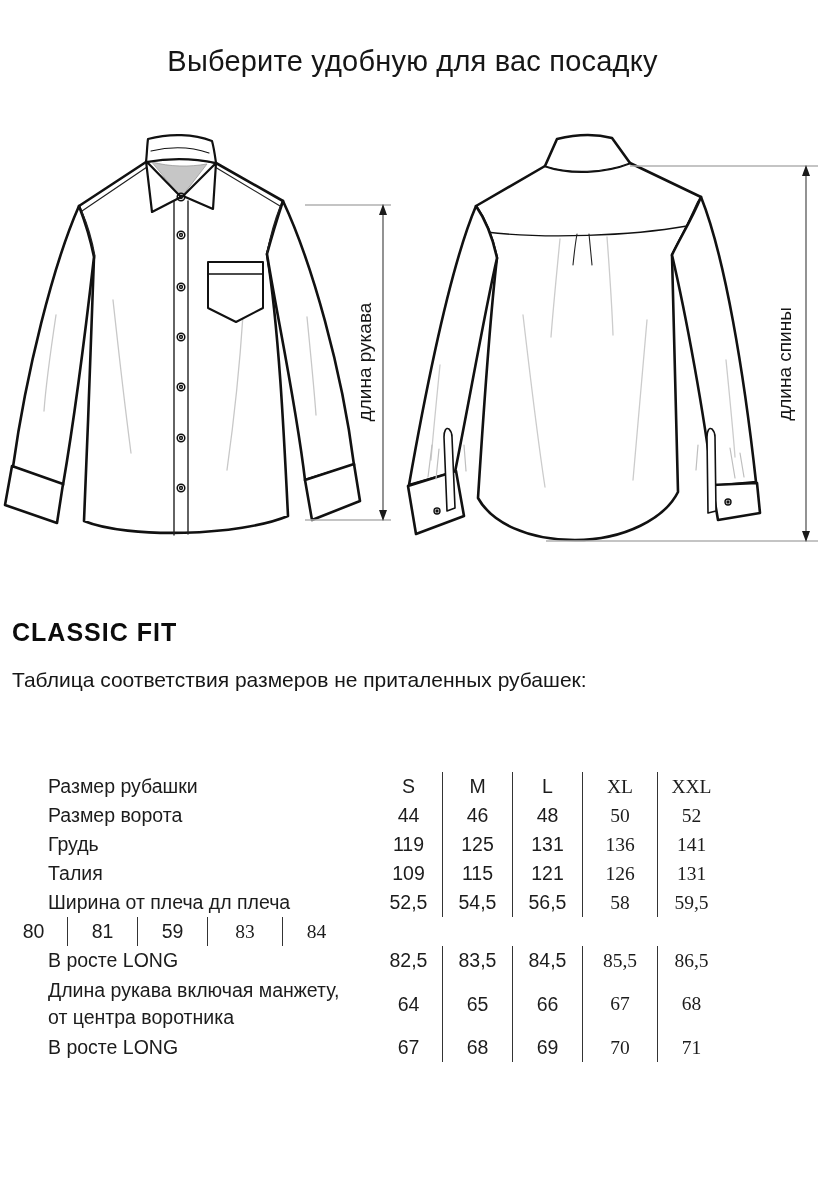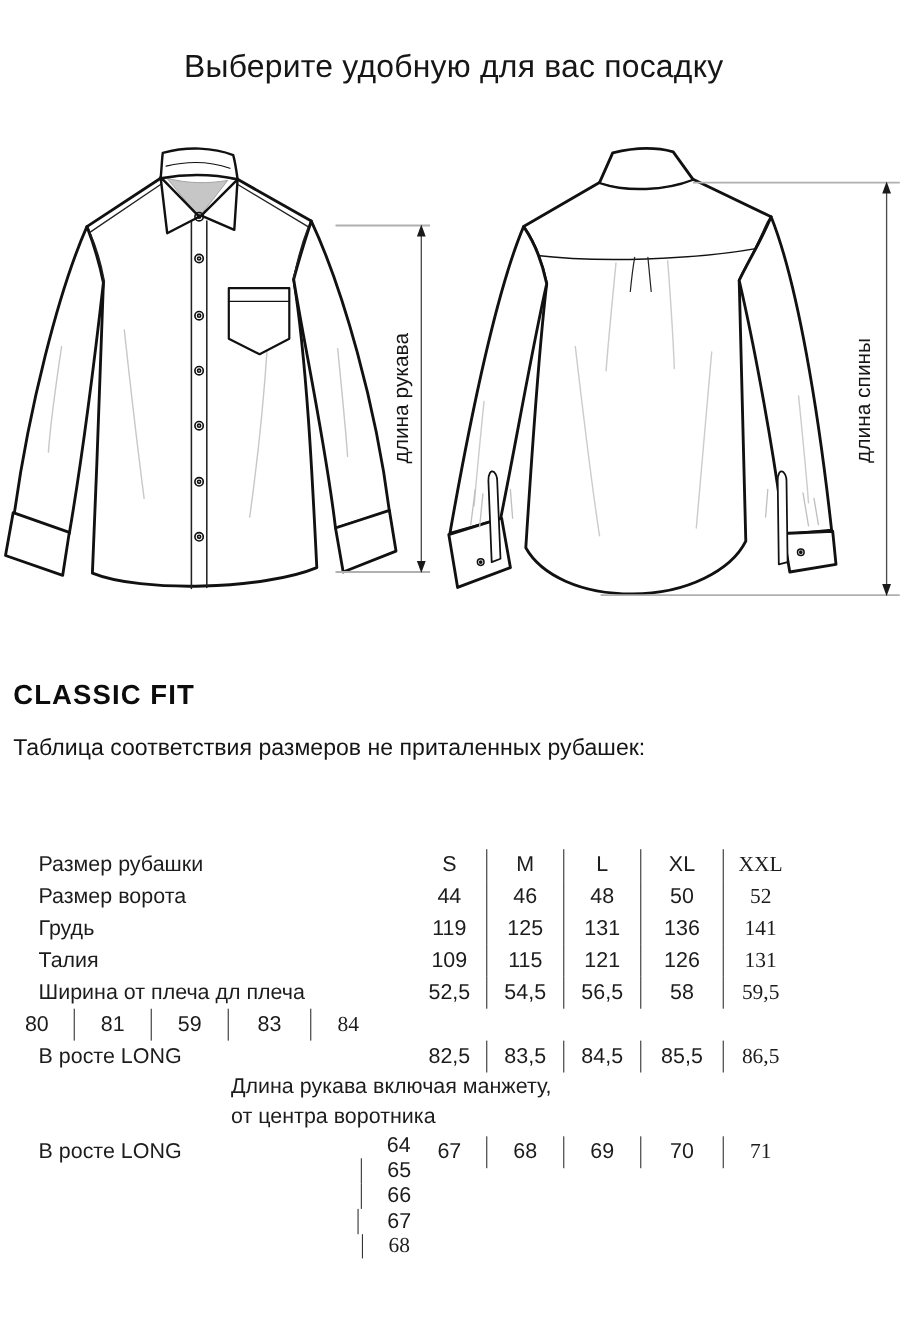--- a/index.html
+++ b/index.html
@@ -13,33 +13,33 @@
   }
   .figure-svg{position:absolute;top:115px;left:0;}
   .dim-label{font-family:"Liberation Sans",sans-serif;font-size:19px;fill:#161616;}
   .fit-heading{
     position:absolute;top:618px;left:12px;font-size:25px;font-weight:800;
     letter-spacing:1px;color:#0c0c0c;
   }
   .fit-subtitle{position:absolute;top:655px;left:12px;font-size:21px;color:#161616;margin-top:13px;}
   .size-table{position:absolute;top:772px;left:0;width:725px;font-size:19.5px;color:#1c1c1c;}
   .t-row{display:flex;height:29px;align-items:center;}
-  .t-row.tall{height:58px;flex-direction:column;}
+  .t-row.tall{height:58px;}
   .cell-label{
-    width:375px;box-sizing:border-box;padding-left:35px;
+    width:375px;box-sizing:border-box;padding-left:48px;
     white-space:pre-line;line-height:1.4;
   }
   .cell-val{
     height:100%;display:flex;align-items:center;justify-content:center;
     box-sizing:border-box;text-align:center;
   }
   .cv-0{width:67px;}
   .cv-1{width:70px;border-left:1.5px solid #343434;}
   .cv-2{width:70px;border-left:1.5px solid #343434;}
-  .cv-3{width:75px;border-left:1.5px solid #343434;}
+  .cv-3{width:75px;border-left:1.5px solid #343434;font-family:Liberation Serif, serif;}
   .cv-4{width:68px;border-left:1.5px solid #343434;font-family:Liberation Serif, serif;}
 </style>
 </head>
 <body>
 
 <div class="page">
 
   <div class="page-title">Выберите удобную для вас посадку</div>
 
   <svg class="figure-svg" width="825" height="460" viewBox="0 0 825 460">

